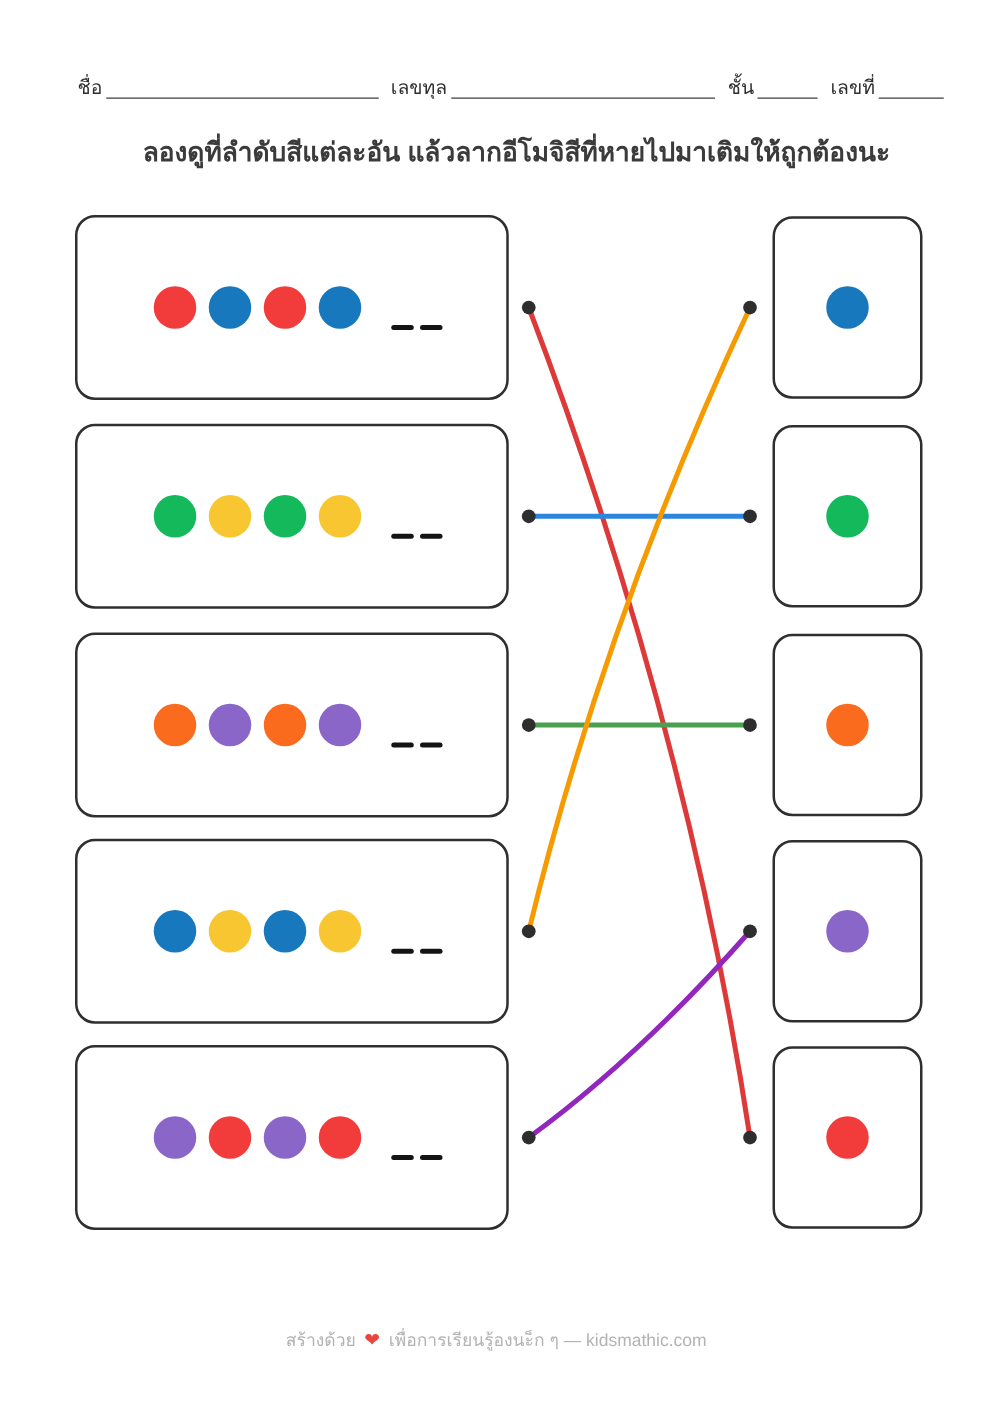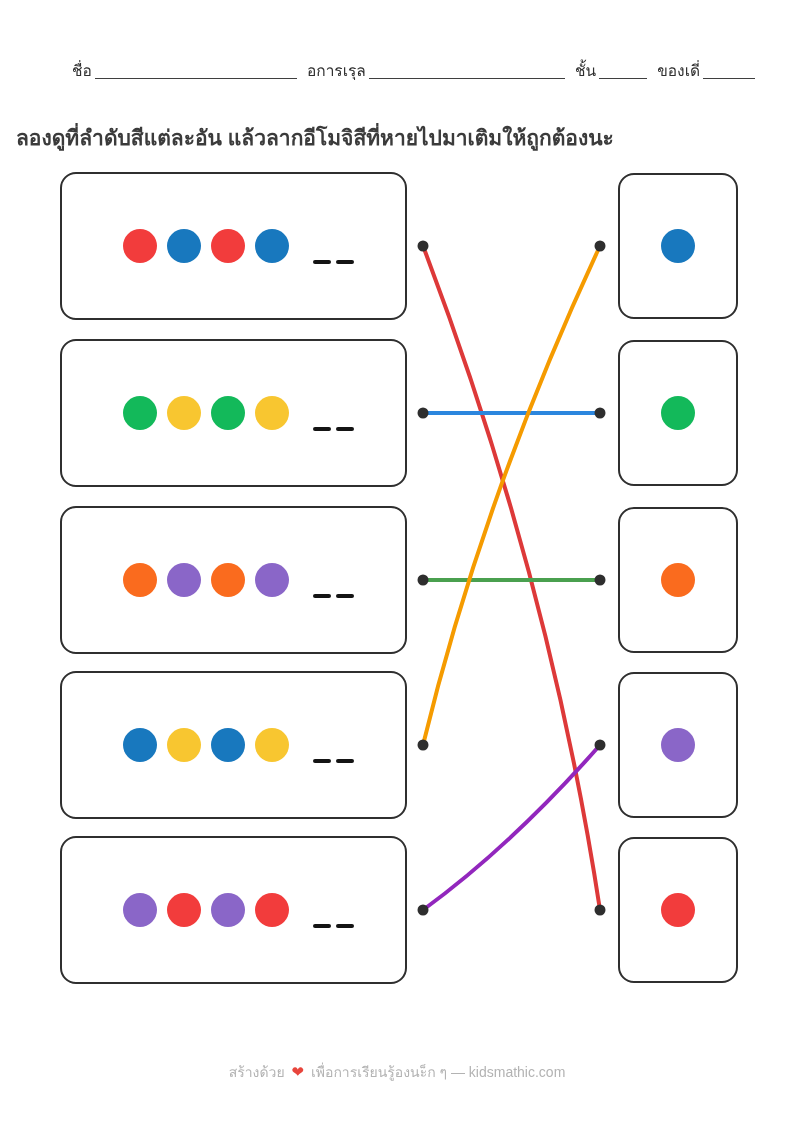--- a/index.html
+++ b/index.html
@@ -2,30 +2,30 @@
 <html><head>
 <meta charset="utf-8">
 <style>
   html,body{margin:0;padding:0;}
   body{
     width:794px;height:1123px;background:#ffffff;position:relative;overflow:hidden;
     font-family:"Liberation Sans","DejaVu Sans",sans-serif;color:#3a3a3a;
   }
   
   .header-fields{
-    position:absolute;left:72px;right:39px;top:60px;
+    position:absolute;left:62px;right:39px;top:60px;
     display:flex;align-items:flex-end;font-size:15.5px;color:#2f2f2f;text-align:center;
   }
   .flabel{white-space:nowrap;line-height:1.4;}
   .ml{margin-left:10px;}
   .hline{border-bottom:1.6px solid #3f3f3f;height:1px;margin:0 0 3px 3px;}
   
   .title{
-    position:absolute;top:105px;left:0;width:712px;text-align:left;
-    font-size:21px;font-weight:600;color:#3b3b3b;margin:16px;
+    position:absolute;top:105px;left:0;width:712px;text-align:right;
+    font-size:21px;font-weight:600;color:#3b3b3b;margin:0;
   }
   
   .pattern-box{
     position:absolute;left:60px;width:347px;height:148px;box-sizing:border-box;
     border:2px solid #2f2f2f;border-radius:16px;background:#fff;
     display:flex;align-items:center;
   }
   .dots{display:flex;align-items:center;gap:10px;padding-left:61px;}
   .dot{width:34px;height:34px;border-radius:50%;flex:0 0 auto;}
   .blank{display:flex;gap:5px;margin-left:14px;transform:translateY(16px);}
@@ -44,25 +44,25 @@
     font-size:14px;color:#b3b3b3;
   }
   .heart{color:#e8453c;font-size:15px;padding:0 3px;}
 </style>
 </head>
 <body>
 
 <div class="header-fields">
   <span class="flabel">ชื่อ</span>
   <span class="hline" style="flex:1.03"></span>
-  <span class="flabel ml">อการเรุล</span>
+  <span class="flabel ml">เลขทุล</span>
   <span class="hline" style="flex:1"></span>
   <span class="flabel ml">ชั้น</span>
   <span class="hline" style="width:48px"></span>
-  <span class="flabel ml">ของเดี่</span>
+  <span class="flabel ml">เลขที่</span>
   <span class="hline" style="width:52px"></span>
 </div>
 
 <h1 class="title">ลองดูที่ลำดับสีแต่ละอัน แล้วลากอีโมจิสีที่หายไปมาเติมให้ถูกต้องนะ</h1>
 
 <div id="left-col">
     <div class="pattern-box" style="top: 172px;">
       <div class="dots">
         <div class="dot" style="background: rgb(242, 60, 60);"></div>
         <div class="dot" style="background: rgb(24, 120, 190);"></div>

